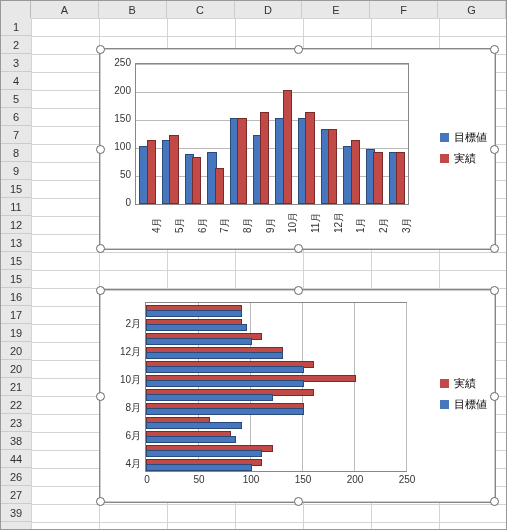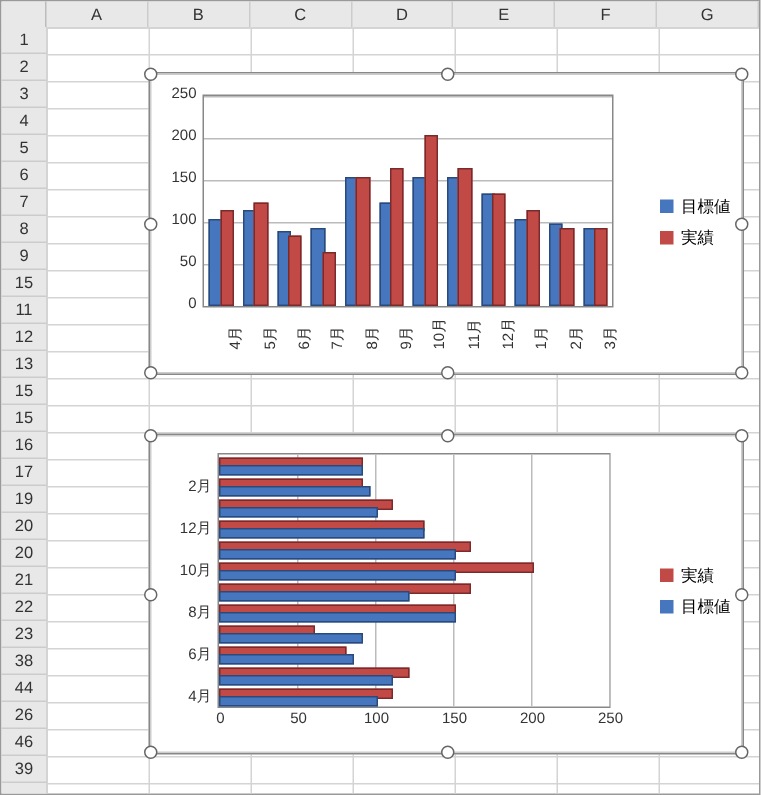--- a/index.html
+++ b/index.html
@@ -153,21 +153,21 @@
       <div class="rh">17</div>
       <div class="rh">19</div>
       <div class="rh">20</div>
       <div class="rh">20</div>
       <div class="rh">21</div>
       <div class="rh">22</div>
       <div class="rh">23</div>
       <div class="rh">38</div>
       <div class="rh">44</div>
       <div class="rh">26</div>
-      <div class="rh">46</div>
+      <div class="rh">27</div>
       <div class="rh">39</div>
     </div>
   <div class="gridlines">
       <div class="vline" style="left: 0px;"></div>
       <div class="vline" style="left: 68px;"></div>
       <div class="vline" style="left: 136px;"></div>
       <div class="vline" style="left: 204px;"></div>
       <div class="vline" style="left: 272px;"></div>
       <div class="vline" style="left: 340px;"></div>
       <div class="vline" style="left: 408px;"></div>

